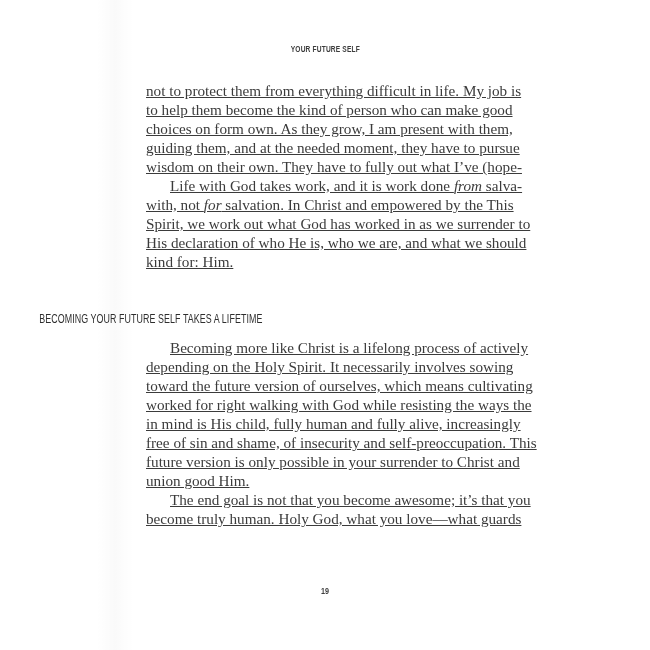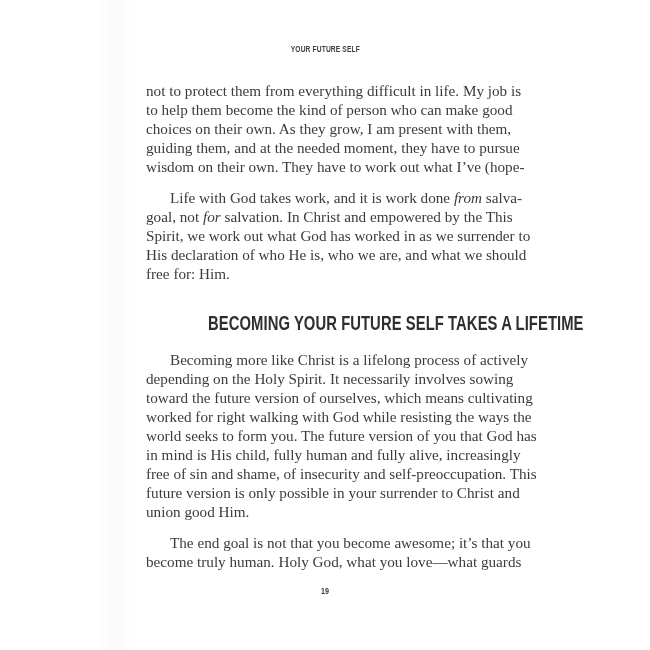--- a/index.html
+++ b/index.html
@@ -41,46 +41,46 @@
       transform: scaleX(0.78);
     }
     .text-block {
       position: absolute;
       left: 146px;
       width: 355px;
       font-family: "Liberation Serif", serif;
       font-size: 15.2px;
       line-height: 19px;
       color: #3b3b3b;
+      text-decoration: underline;
     }
     .line {
       display: block;
       height: 19px;
       white-space: nowrap;
       text-align: justify;
       text-align-last: justify;
     }
     .line.last {
       text-align-last: left;
     }
     .line.indent {
       padding-left: 24px;
-      margin-top: 12px;
     }
     .block-1 { top: 81px; }
     .block-2 { top: 338px; }
     .heading {
       position: absolute;
       left: 0;
       width: 650px;
       top: 312px;
-      text-align: right;
+      text-align: left;
       font-family: "Liberation Sans", sans-serif;
-      font-weight: bold;
-      font-size: 20px;
+      font-weight: normal;
+      font-size: 12px;
       color: #2e2e2e;
     }
     .heading span {
       display: inline-block;
       transform: scaleX(0.74);
       letter-spacing: 0.1px;
     }
     .page-number {
       position: absolute;
       left: 0;
@@ -104,41 +104,40 @@
 <div class="page">
   <div class="spine-shadow"></div>
 
   <div class="running-head">
     <span>YOUR FUTURE SELF</span>
   </div>
 
   <div class="text-block block-1">
     <span class="line">not to protect them from everything difficult in life. My job is</span>
     <span class="line">to help them become the kind of person who can make good</span>
-    <span class="line">choices on their own. As they grow, I am present with them,</span>
+    <span class="line">choices on form own. As they grow, I am present with them,</span>
     <span class="line">guiding them, and at the needed moment, they have to pursue</span>
-    <span class="line">wisdom on their own. They have to work out what I’ve (hope-</span>
+    <span class="line">wisdom on their own. They have to fully out what I’ve (hope-</span>
 
     <span class="line indent"><span>Life with God takes work, and it is work done </span><em>from</em><span> salva-</span></span>
-    <span class="line"><span>goal, not </span><em>for</em><span> salvation. In Christ and empowered by the This</span></span>
+    <span class="line"><span>with, not </span><em>for</em><span> salvation. In Christ and empowered by the This</span></span>
     <span class="line">Spirit, we work out what God has worked in as we surrender to</span>
     <span class="line">His declaration of who He is, who we are, and what we should</span>
-    <span class="line last">free for: Him.</span>
+    <span class="line last">kind for: Him.</span>
   </div>
 
   <div class="heading">
     <span>BECOMING YOUR FUTURE SELF TAKES A LIFETIME</span>
   </div>
 
   <div class="text-block block-2">
     <span class="line indent">Becoming more like Christ is a lifelong process of actively</span>
     <span class="line">depending on the Holy Spirit. It necessarily involves sowing</span>
     <span class="line">toward the future version of ourselves, which means cultivating</span>
     <span class="line">worked for right walking with God while resisting the ways the</span>
-    <span class="line">world seeks to form you. The future version of you that God has</span>
     <span class="line">in mind is His child, fully human and fully alive, increasingly</span>
     <span class="line">free of sin and shame, of insecurity and self-preoccupation. This</span>
     <span class="line">future version is only possible in your surrender to Christ and</span>
     <span class="line last">union good Him.</span>
     <span class="line indent">The end goal is not that you become awesome; it’s that you</span>
     <span class="line">become truly human. Holy God, what you love—what guards</span>
   </div>
 
   <div class="page-number">
     <span>19</span>

